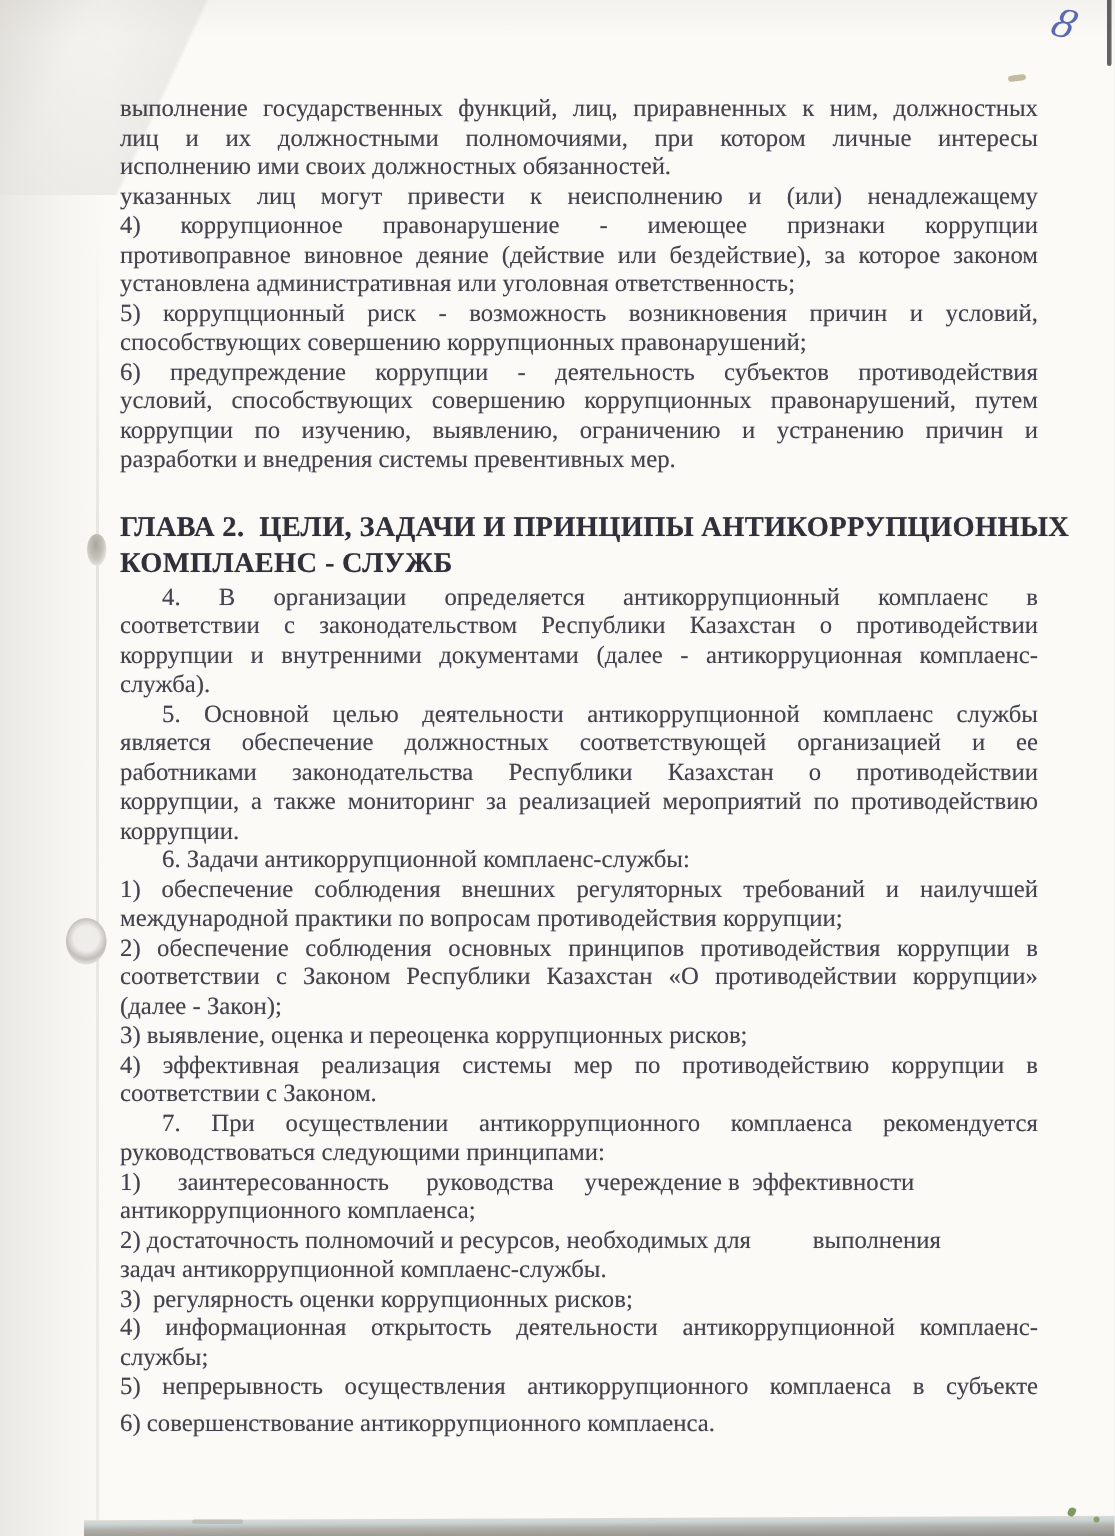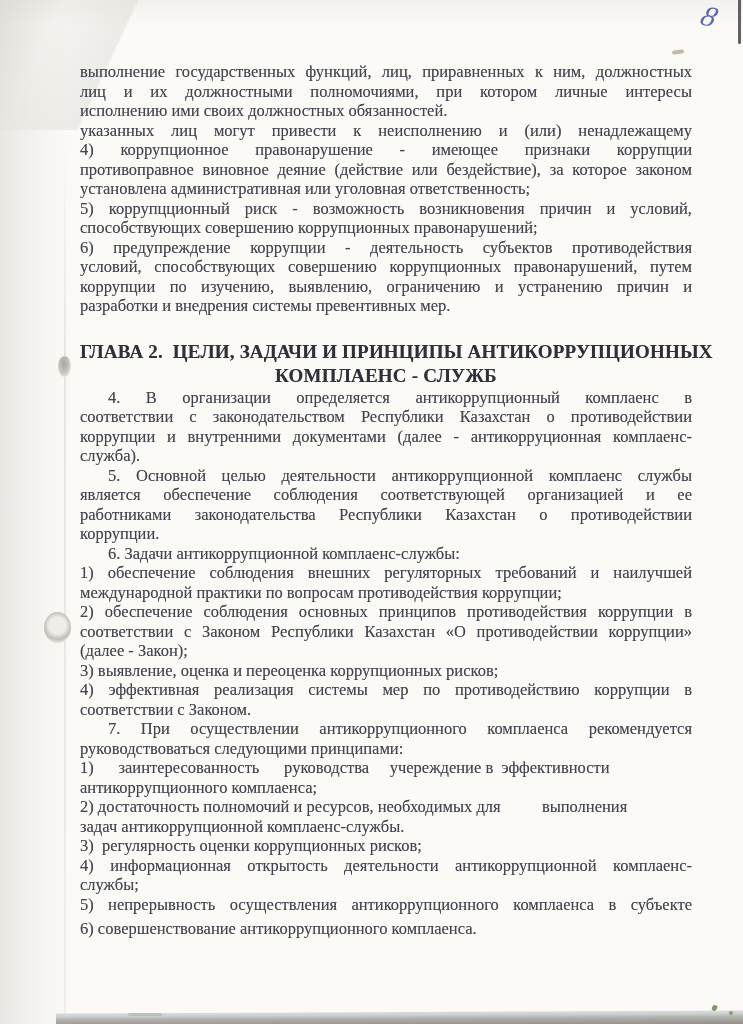--- a/index.html
+++ b/index.html
@@ -34,21 +34,21 @@
     font-size:16.5px;line-height:19.5px;height:19.5px;
     color:var(--ink);
     text-shadow:0 0 .5px rgba(64,64,76,.45);
     overflow:visible;white-space:nowrap;
   }
   .line.just{white-space:normal;text-align:justify;text-align-last:justify;}
   .line.raw{white-space:pre;}
   .line.indent{text-indent:28px;}
   .heading .hline{
     font-size:19px;line-height:24px;height:24px;font-weight:bold;
-    color:var(--heading-ink);text-align:center;letter-spacing:.2px;white-space:pre;
+    color:var(--heading-ink);letter-spacing:.2px;white-space:pre;
     text-shadow:0 0 .5px rgba(47,47,57,.5);
   }
   .handwritten-number{
     position:absolute;left:702px;top:0px;
     font-size:29px;color:var(--hand);
     font-style:italic;font-weight:normal;
     transform:rotate(14deg) skewX(-7deg);
     opacity:.88;
   }
   .edge-line{
@@ -129,22 +129,23 @@
         <div class="hline">КОМПЛАЕНС - СЛУЖБ</div>
       </div>
       <div class="block">
         <div class="line just indent">4. В организации определяется антикоррупционный комплаенс в</div>
         <div class="line just">соответствии с законодательством Республики Казахстан о противодействии</div>
         <div class="line just">коррупции и внутренними документами (далее - антикорруционная комплаенс-</div>
         <div class="line">служба).</div>
       </div>
       <div class="block">
         <div class="line just indent">5. Основной целью деятельности антикоррупционной комплаенс службы</div>
-        <div class="line just">является обеспечение соблюдения соответствующей организацией и ее</div>
+        <div class="line just">является обеспечение должностных соответствующей организацией и ее</div>
         <div class="line just">работниками законодательства Республики Казахстан о противодействии</div>
+        <div class="line just">коррупции, а также мониторинг за реализацией мероприятий по противодействию</div>
         <div class="line">коррупции.</div>
       </div>
       <div class="block">
         <div class="line indent">6. Задачи антикоррупционной комплаенс-службы:</div>
       </div>
       <div class="block">
         <div class="line just">1) обеспечение соблюдения внешних регуляторных требований и наилучшей</div>
         <div class="line">международной практики по вопросам противодействия коррупции;</div>
       </div>
       <div class="block">

